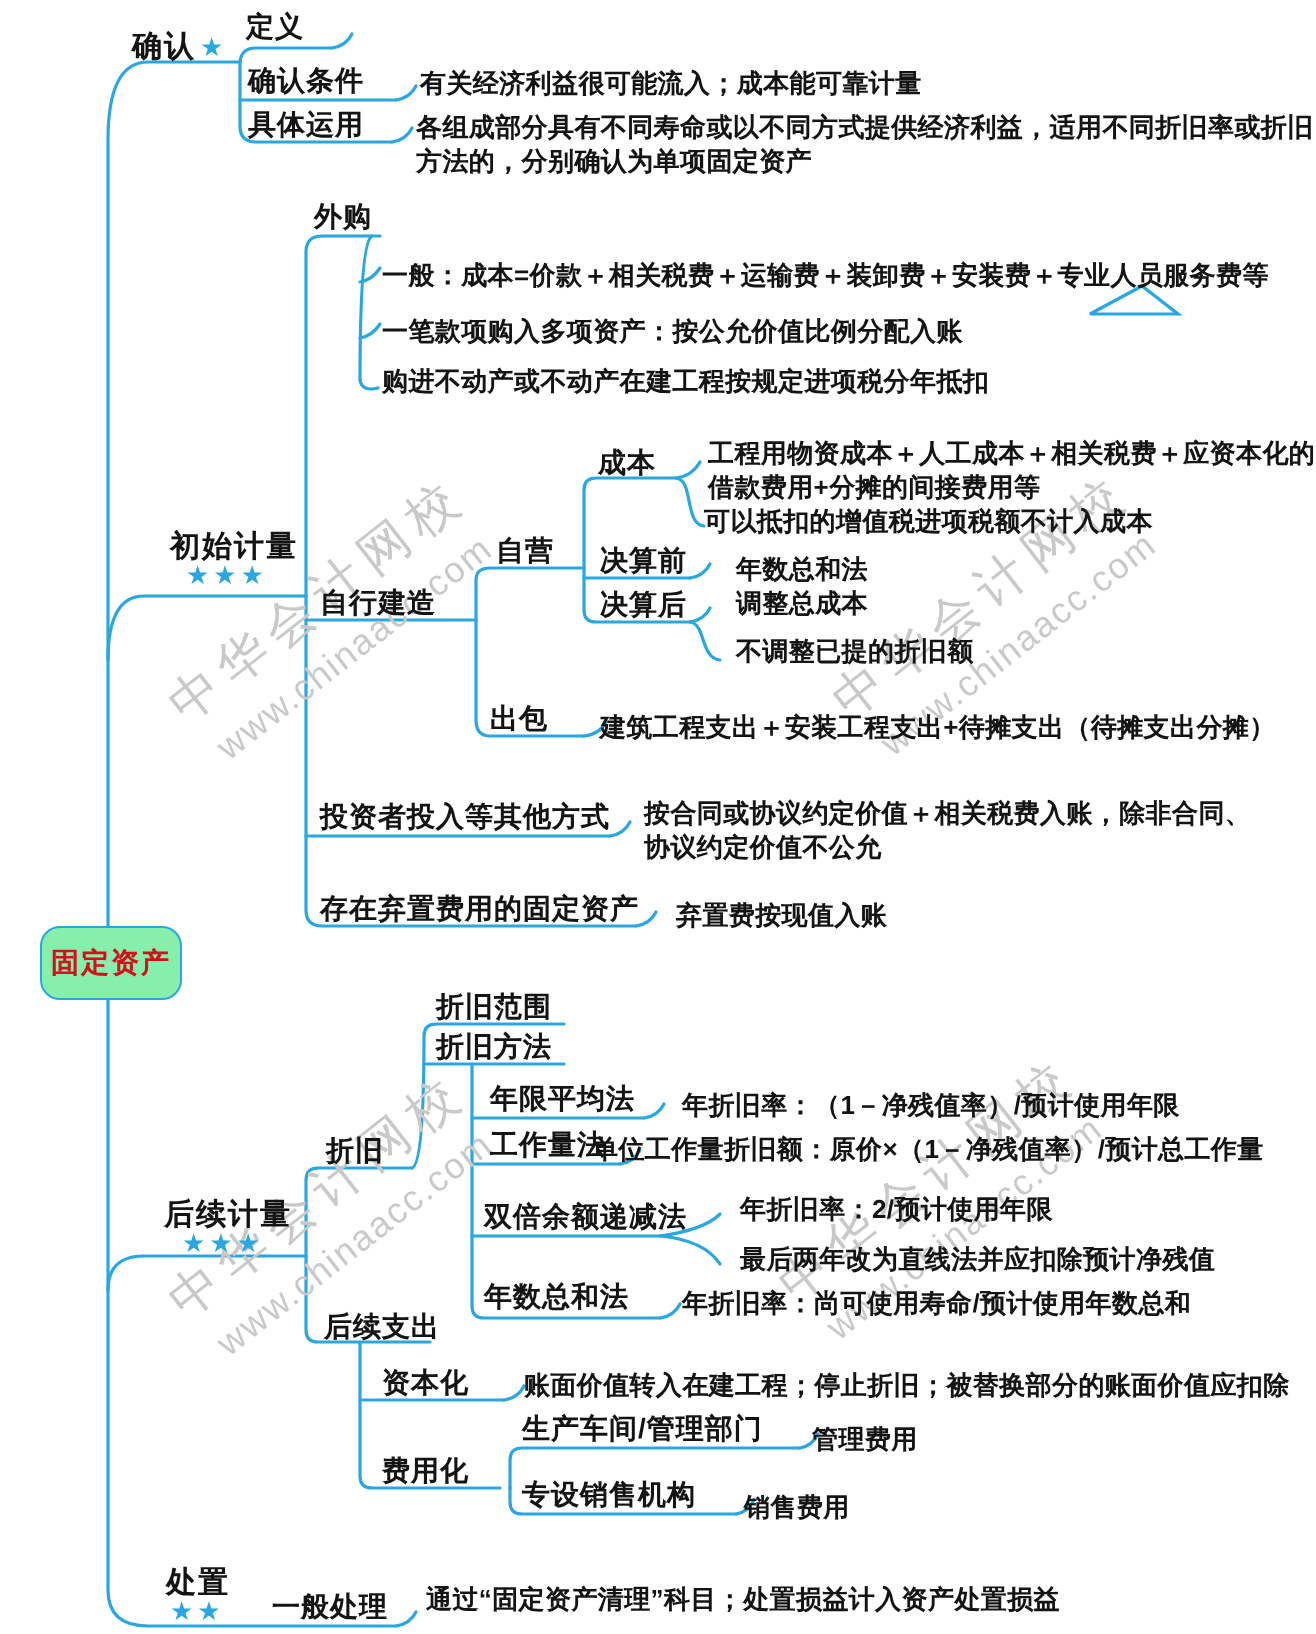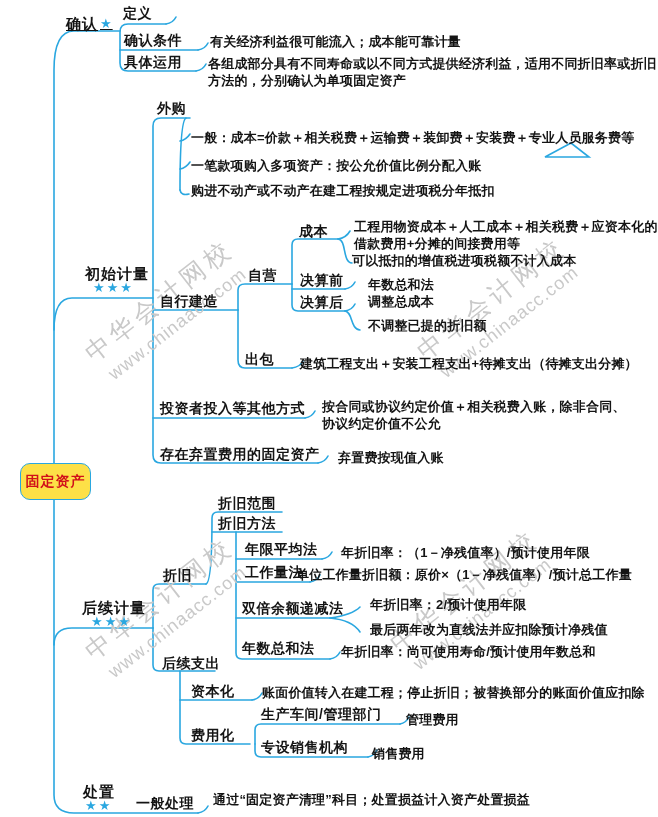--- a/index.html
+++ b/index.html
@@ -9,21 +9,21 @@
   }
   #wires{position:absolute;left:0;top:0;z-index:0;}
   .node{position:absolute;z-index:2;font-weight:bold;color:#141414;white-space:pre-line;line-height:17px;}
   .main-label{font-size:15px;letter-spacing:1px;line-height:15px;display:flex;align-items:center;gap:2px;}
   .sub-label{font-size:14px;letter-spacing:0.5px;line-height:14px;}
   .leaf{font-size:13px;letter-spacing:0.2px;}
   .stars{position:absolute;z-index:2;color:#2aa7e0;font-size:13px;letter-spacing:2px;line-height:13px;}
   .star-inline{color:#2aa7e0;font-size:13px;}
   .root-box{
     position:absolute;z-index:2;left:20px;top:463px;width:69px;height:35px;
-    border:1.7px solid #2aa7e0;border-radius:10px;background:#fde047;
+    border:1.7px solid #2aa7e0;border-radius:10px;background:#86efac;
     display:flex;align-items:center;justify-content:center;
     font-size:14px;font-weight:bold;color:#d1101a;letter-spacing:1px;
   }
   .callout{
     position:absolute;z-index:2;left:503px;top:155px;width:148px;height:26px;
     border:1.6px solid #2aa7e0;border-radius:8px;background:#fff;
     display:flex;align-items:center;justify-content:center;
     font-size:13px;font-weight:bold;color:#141414;
   }
   .watermark{
@@ -106,21 +106,21 @@
     <div class="wm1">中华会计网校</div>
     <div class="wm2">www.chinaacc.com</div>
   </div>
   <div class="watermark" style="left:368px;top:572px;width:210px;">
     <div class="wm1">中华会计网校</div>
     <div class="wm2">www.chinaacc.com</div>
   </div>
 
   <div class="root-box">固定资产</div>
 
-  <div class="node main-label" style="left:66px;top:16px;text-decoration:underline;">
+  <div class="node main-label" style="left:66px;top:16px;">
     <span>确认</span><span class="star-inline">★</span>
   </div>
   <div class="node sub-label" style="left:123px;top:6px;">定义</div>
   <div class="node sub-label" style="left:124px;top:33px;">确认条件</div>
   <div class="node leaf" style="left:210px;top:33px;">有关经济利益很可能流入；成本能可靠计量</div>
   <div class="node sub-label" style="left:124px;top:55px;">具体运用</div>
   <div class="node leaf" style="left:208px;top:55px;">各组成部分具有不同寿命或以不同方式提供经济利益，适用不同折旧率或折旧
 方法的，分别确认为单项固定资产</div>
 
   <div class="node main-label" style="left:85px;top:266px;">初始计量</div>

